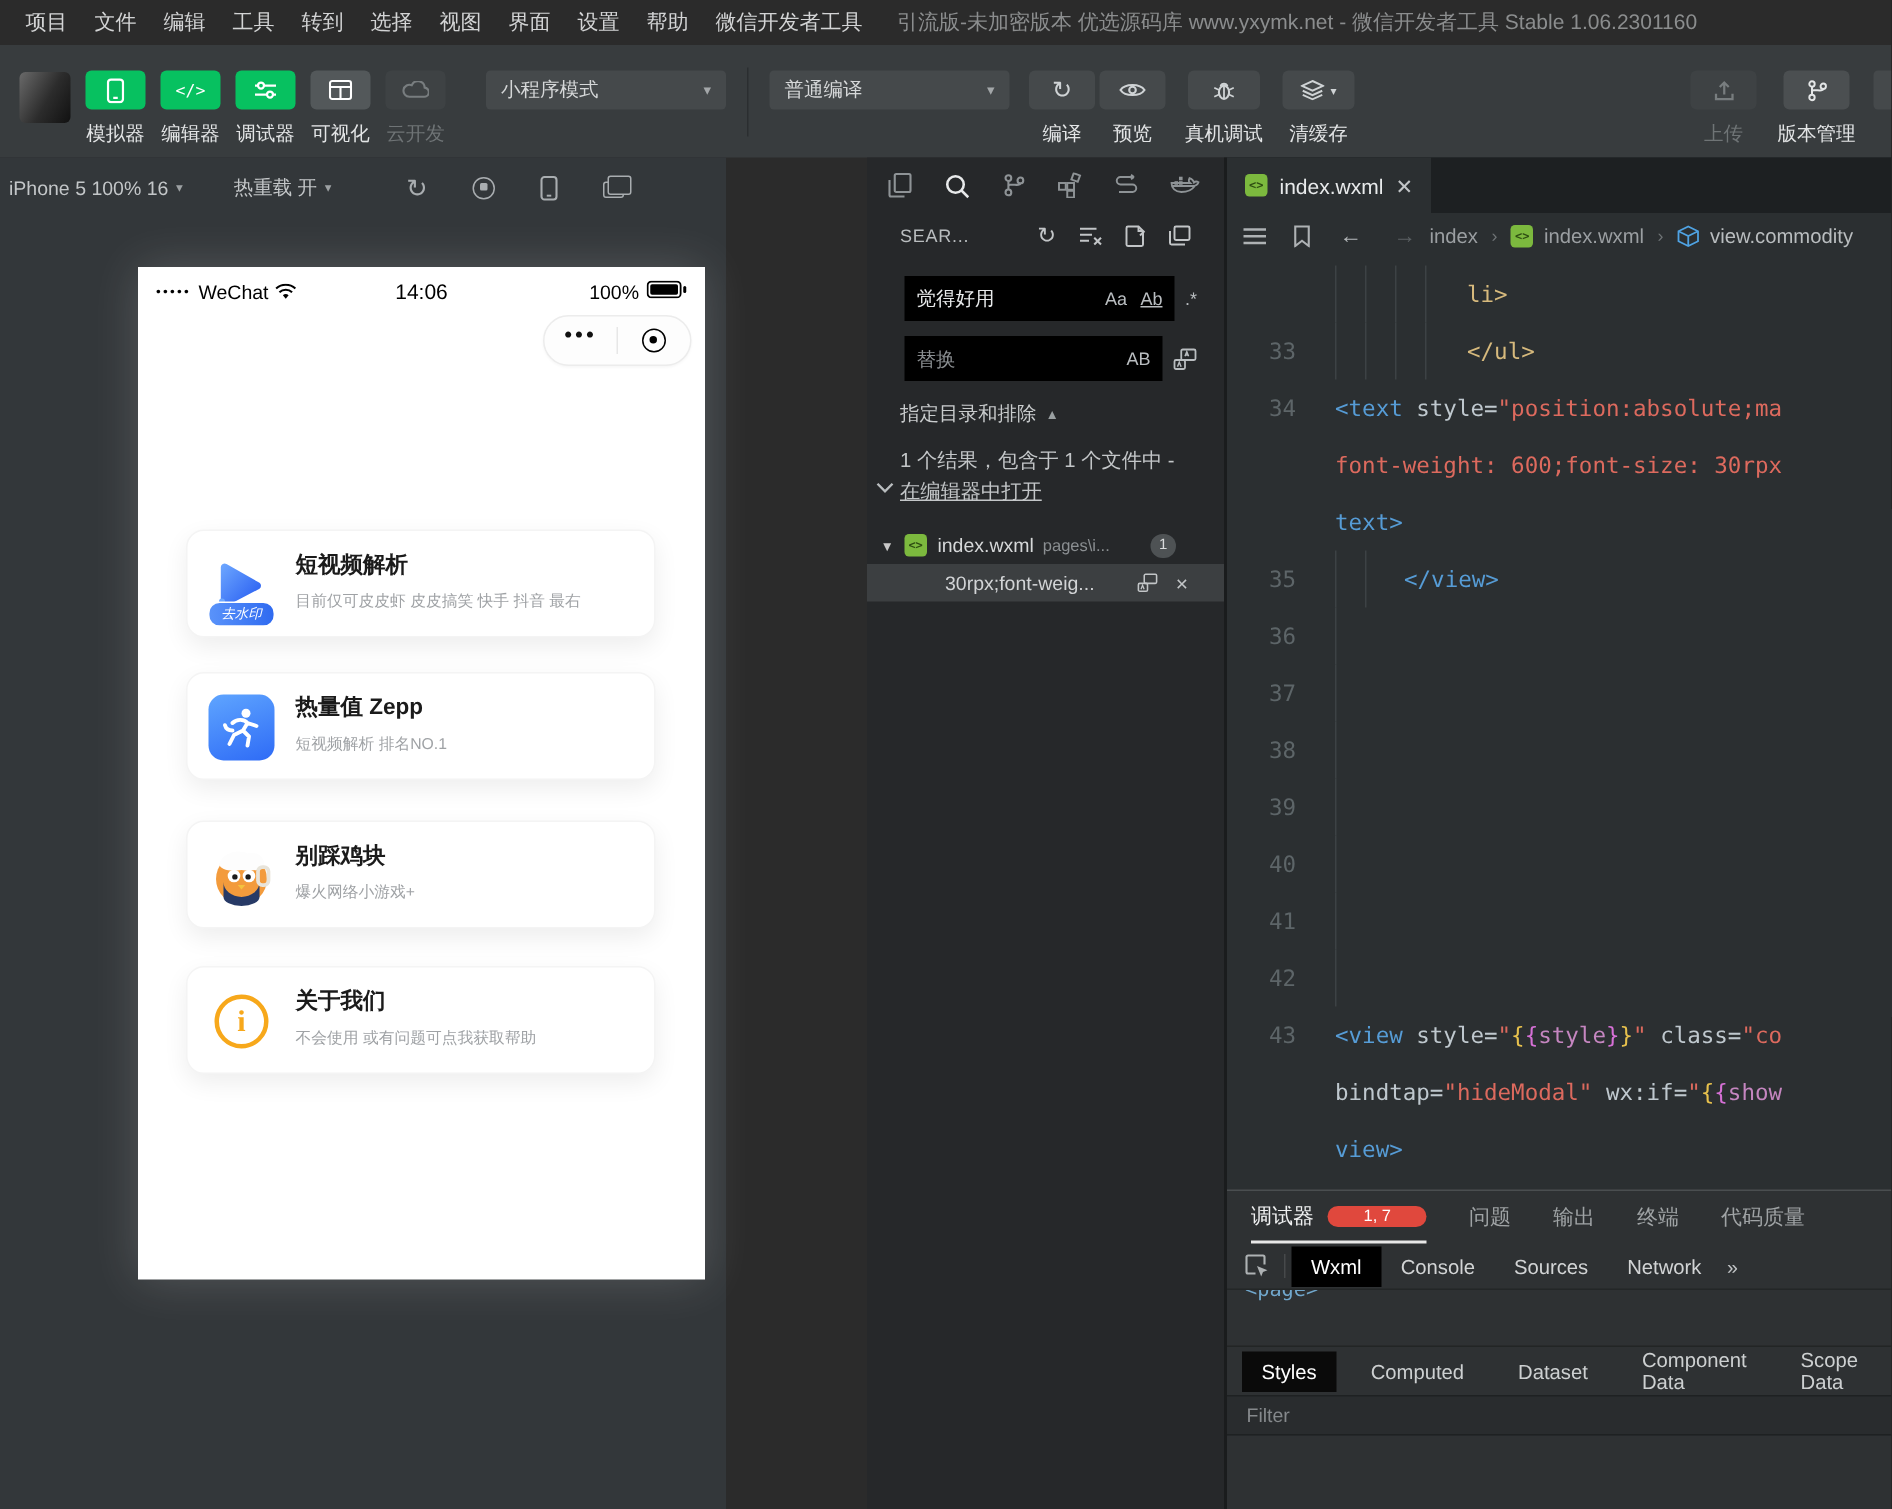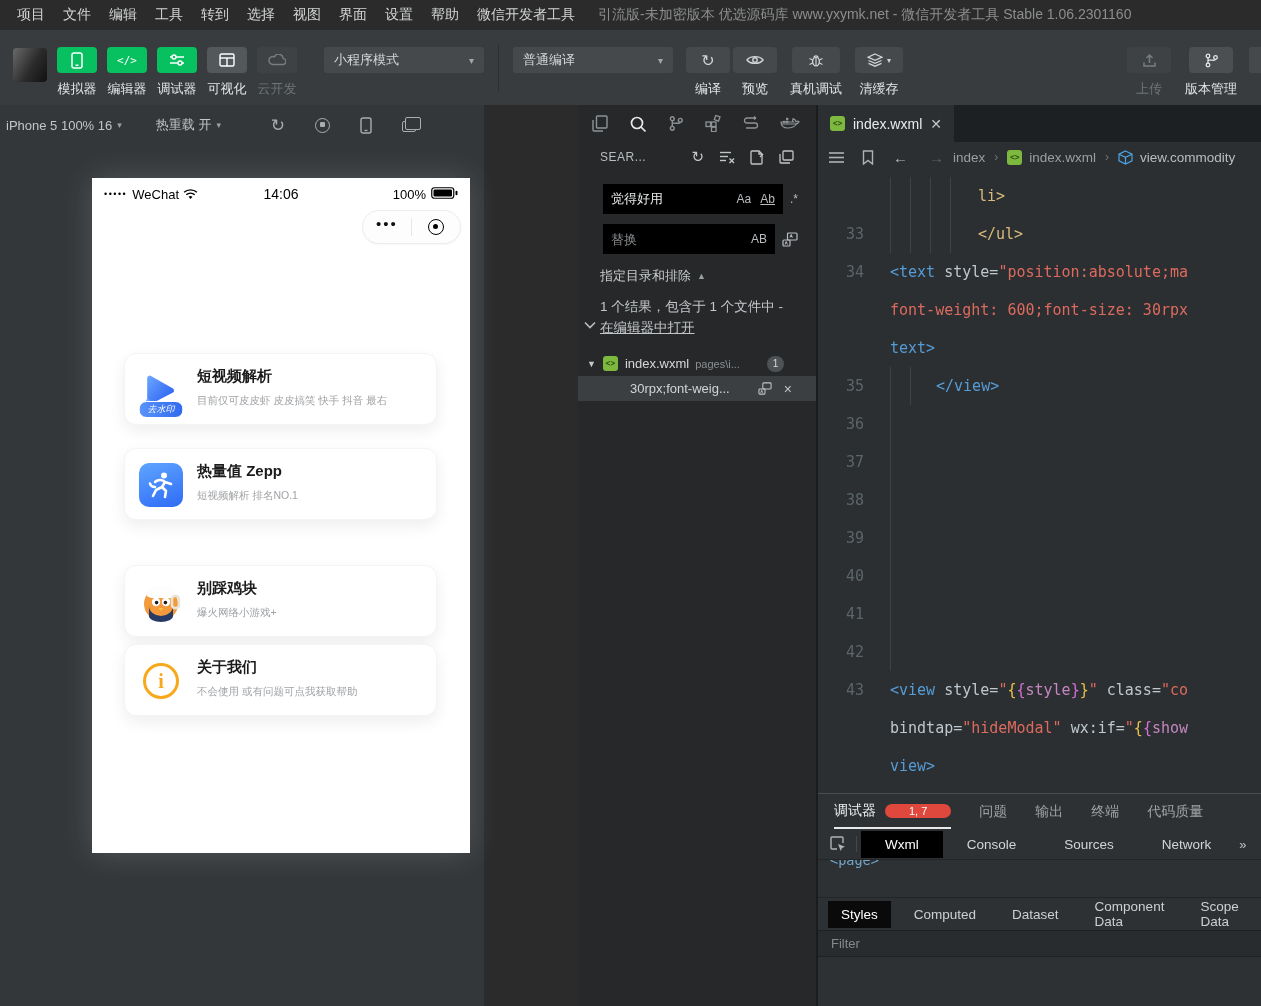--- a/index.html
+++ b/index.html
@@ -124,21 +124,21 @@
 
   
   .panel { height:213px; flex:none; border-top:1px solid #4a4e50; background:#2e3133; display:flex; flex-direction:column; }
   .p-row1 { height:35px; display:flex; align-items:center; padding-left:16px; gap:28px; }
   .p-tab { font-size:14px; color:#9fa3a5; display:flex; align-items:center; height:100%; }
   .p-tab.active { color:#f0f1f2; border-bottom:2px solid #e8e8e8; }
   .p-badge { background:#e0483d; color:#fff; font-size:11px; border-radius:9px; padding:1px 24px; margin-left:9px; }
   .p-row2 { height:31px; display:flex; align-items:center; border-bottom:1px solid #232627; }
   .inspect-ic { padding:0 10px 0 12px; color:#aeb2b4; display:flex; }
   .row2-div { width:1px; height:16px; background:#46494b; margin-right:4px; }
-  .dt-tab { padding:6px 24px; font-size:13.5px; color:#d2d4d5; }
+  .dt-tab { padding:6px 13px; font-size:13.5px; color:#d2d4d5; }
   .dt-tab.active { background:#000; color:#fff; }
   .dt-more { color:#c0c3c5; margin-left:4px; font-size:13px; }
   .wxml-area { height:27px; overflow:hidden; position:relative; }
   .wxml-node { position:absolute; top:-8px; left:12px; font-family:"DejaVu Sans Mono", monospace; font-size:13.5px; color:#71a7cc; }
   .p-spacer { height:10px; }
   .p-row3 { height:33px; display:flex; align-items:center; padding-left:10px; gap:10px; border-top:1px solid #222525; }
   .in-tab { padding:6px 13px; font-size:13.5px; color:#cdd0d1; }
   .in-tab.active { background:#0a0a0a; color:#fff; }
   .p-row4 { height:27px; display:flex; align-items:center; padding-left:13px; font-size:13px; color:#85898c;
             background:#292c2e; border-top:1px solid #1e2122; border-bottom:1px solid #1e2122; }
@@ -398,21 +398,21 @@
           <div class="card-icon zepp-icon">
             <svg class="icon-svg" width="30" height="30" viewBox="0 0 30 30">
                 <circle cx="18" cy="5.5" r="3" fill="#fff"></circle>
                 <path d="M9 12 C12 9 17 9.5 19 12 L16 17 L20 21 L19 27 M16 17 L10 20 L7 26 M9 17 C6 17 4.5 15.5 4 13.5 M19 12 L25 14" fill="none" stroke="#fff" stroke-width="2.6" stroke-linecap="round" stroke-linejoin="round"></path>
               </svg>
           </div>
           <div class="card-title">热量值 Zepp</div>
           <div class="card-sub">短视频解析 排名NO.1</div>
         </div>
 
-        <div class="card" style="top:387px;">
+        <div class="card" style="top:369px;">
           <div class="card-icon game-icon">
             <svg class="icon-svg" width="44" height="44" viewBox="0 0 44 44">
                 <circle cx="22" cy="24" r="17" fill="#f39b3c"></circle>
                 <path d="M10 26 a12 10 0 0 0 24 0 v10 a12 6 0 0 1-24 0 Z" fill="#273a66"></path>
                 <circle cx="17" cy="22" r="4.2" fill="#fff"></circle>
                 <circle cx="27" cy="22" r="4.2" fill="#fff"></circle>
                 <circle cx="17.6" cy="22.6" r="1.8" fill="#1c1c1c"></circle>
                 <circle cx="26.4" cy="22.6" r="1.8" fill="#1c1c1c"></circle>
                 <path d="M19.5 28 h5 l-2.5 3 Z" fill="#f4c23e"></path>
                 <path d="M7 14 C10 6 20 4 26 7 C33 5 38 10 37 15 C36 18 30 19 22 18 C14 19 8 18 7 14 Z" fill="#fdfdfd"></path>

